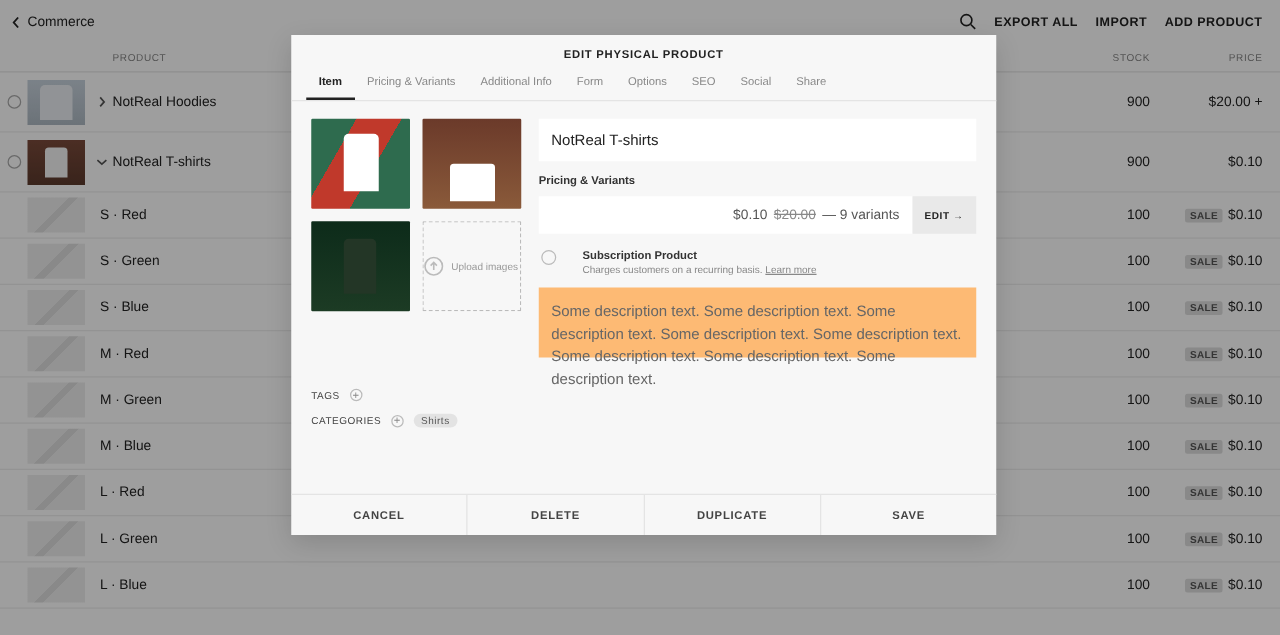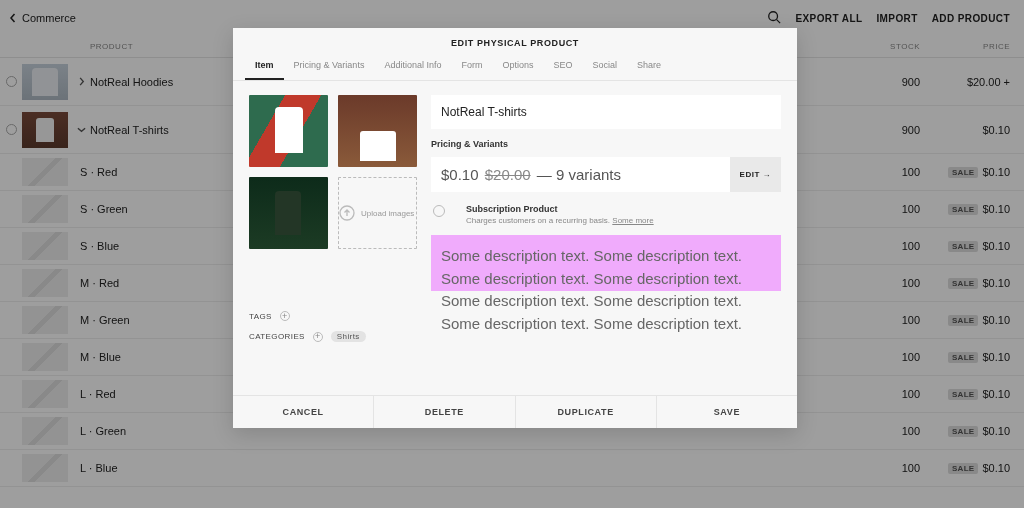--- a/index.html
+++ b/index.html
@@ -56,29 +56,29 @@
   .img-upload { border:1px dashed #bbb; background:#f7f7f7; display:flex; flex-direction:row; align-items:center; gap:6px; color:#999; font-size:8px;}
   .img-upload svg{width:16px;height:16px;stroke:#bbb;}
   .tags-row{display:flex;align-items:center;gap:8px;margin-top:10px;font-size:8px;letter-spacing:.4px;color:#444;}
   .tags-row .plus{width:10px;height:10px;border:1px solid #bbb;border-radius:50%;display:inline-flex;align-items:center;justify-content:center;font-size:9px;color:#888;line-height:1;}
   .cat-pill{background:#e3e3e3;border-radius:8px;padding:1px 6px;font-size:8px;color:#555;}
 
   .m-right { flex:1; display:flex; flex-direction:column; gap:8px; }
   .name-input { background:#fff; padding:10px 10px; font-size:12px; }
   .pv-label { font-size:9px; font-weight:700; color:#333; padding-top:2px;}
   .pv-row { display:flex; align-items:stretch; }
-  .pv-text { flex:1; background:#fff; padding:9px 10px; font-size:15px; color:#555; }
+  .pv-text { flex:1; background:#fff; padding:9px 10px; font-size:11px; color:#555;text-align:right; }
   .pv-text .strike { text-decoration: line-through; margin: 0 2px; color:#888;}
   .pv-edit { background:#e9e9e9; padding:9px 10px; font-size:8px; font-weight:700; letter-spacing:.5px; display:flex; align-items:center; gap:3px;}
   .sub-row { display:flex; gap:21px; padding:4px 2px 2px; font-size:9px; }
   .sub-row .ring{width:12px;height:12px;border:1px solid #bbb;border-radius:50%;flex-shrink:0;margin-top:1px;}
   .sub-row .t{font-weight:700;color:#333;}
   .sub-row .d{color:#888;font-size:8px;margin-top:2px;}
   .sub-row .d a{color:#888;text-decoration:underline;}
-  .desc { background:#f0abfc; padding:10px; font-size:15px; color:#666; line-height:1.5; height:56px;}
+  .desc { background:#fdba74; padding:10px; font-size:12px; color:#666; line-height:1.5; height:56px;}
   .vis-block{padding:6px 0 0 30px;}
   .vis-block .v{font-size:11px;color:#333;}
   .vis-block .w{font-size:8px;color:#888;margin-top:2px;}
   .vis-block .w span{border-bottom:1px dotted #888;}
 
   .m-foot { display:flex; border-top:1px solid #e4e4e4; }
   .m-btn { flex:1; text-align:center; padding:11px 0; font-size:9px; font-weight:700; letter-spacing:.6px; color:#444; cursor:pointer; }
   .m-btn + .m-btn { border-left:1px solid #e4e4e4; }
 </style>
 </head>
@@ -249,21 +249,21 @@
           <span>— 9 variants</span>
         </div>
         <div class="pv-edit">EDIT →</div>
       </div>
       <div class="sub-row">
         <span class="ring"></span>
         <div>
           <div class="t">Subscription Product</div>
           <div class="d">
             <span>Charges customers on a recurring basis.</span>
-            <a>Some more</a>
+            <a>Learn more</a>
           </div>
         </div>
       </div>
       <div class="desc">Some description text. Some description text. Some description text. Some description text. Some description text. Some description text. Some description text. Some description text.</div>
     </div>
   </div>
 
   <div class="m-foot">
     <div class="m-btn">CANCEL</div>
     <div class="m-btn">DELETE</div>

